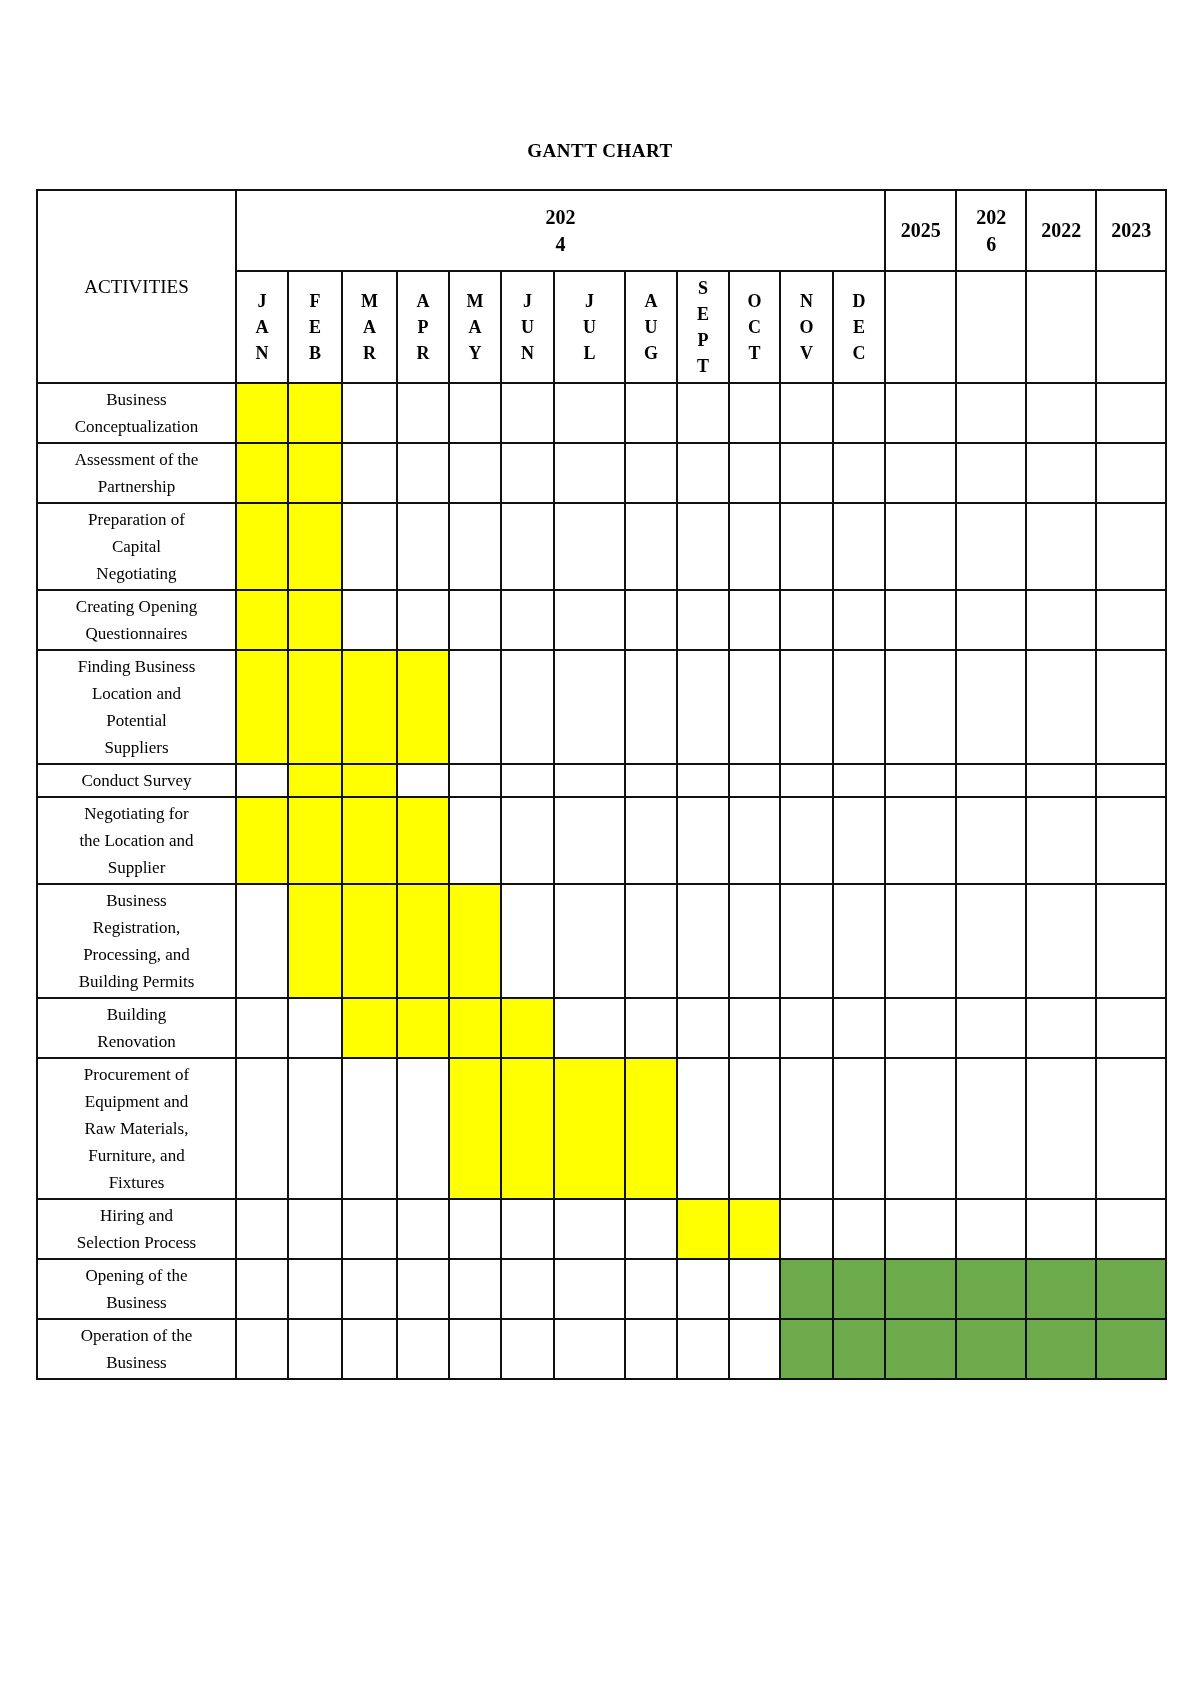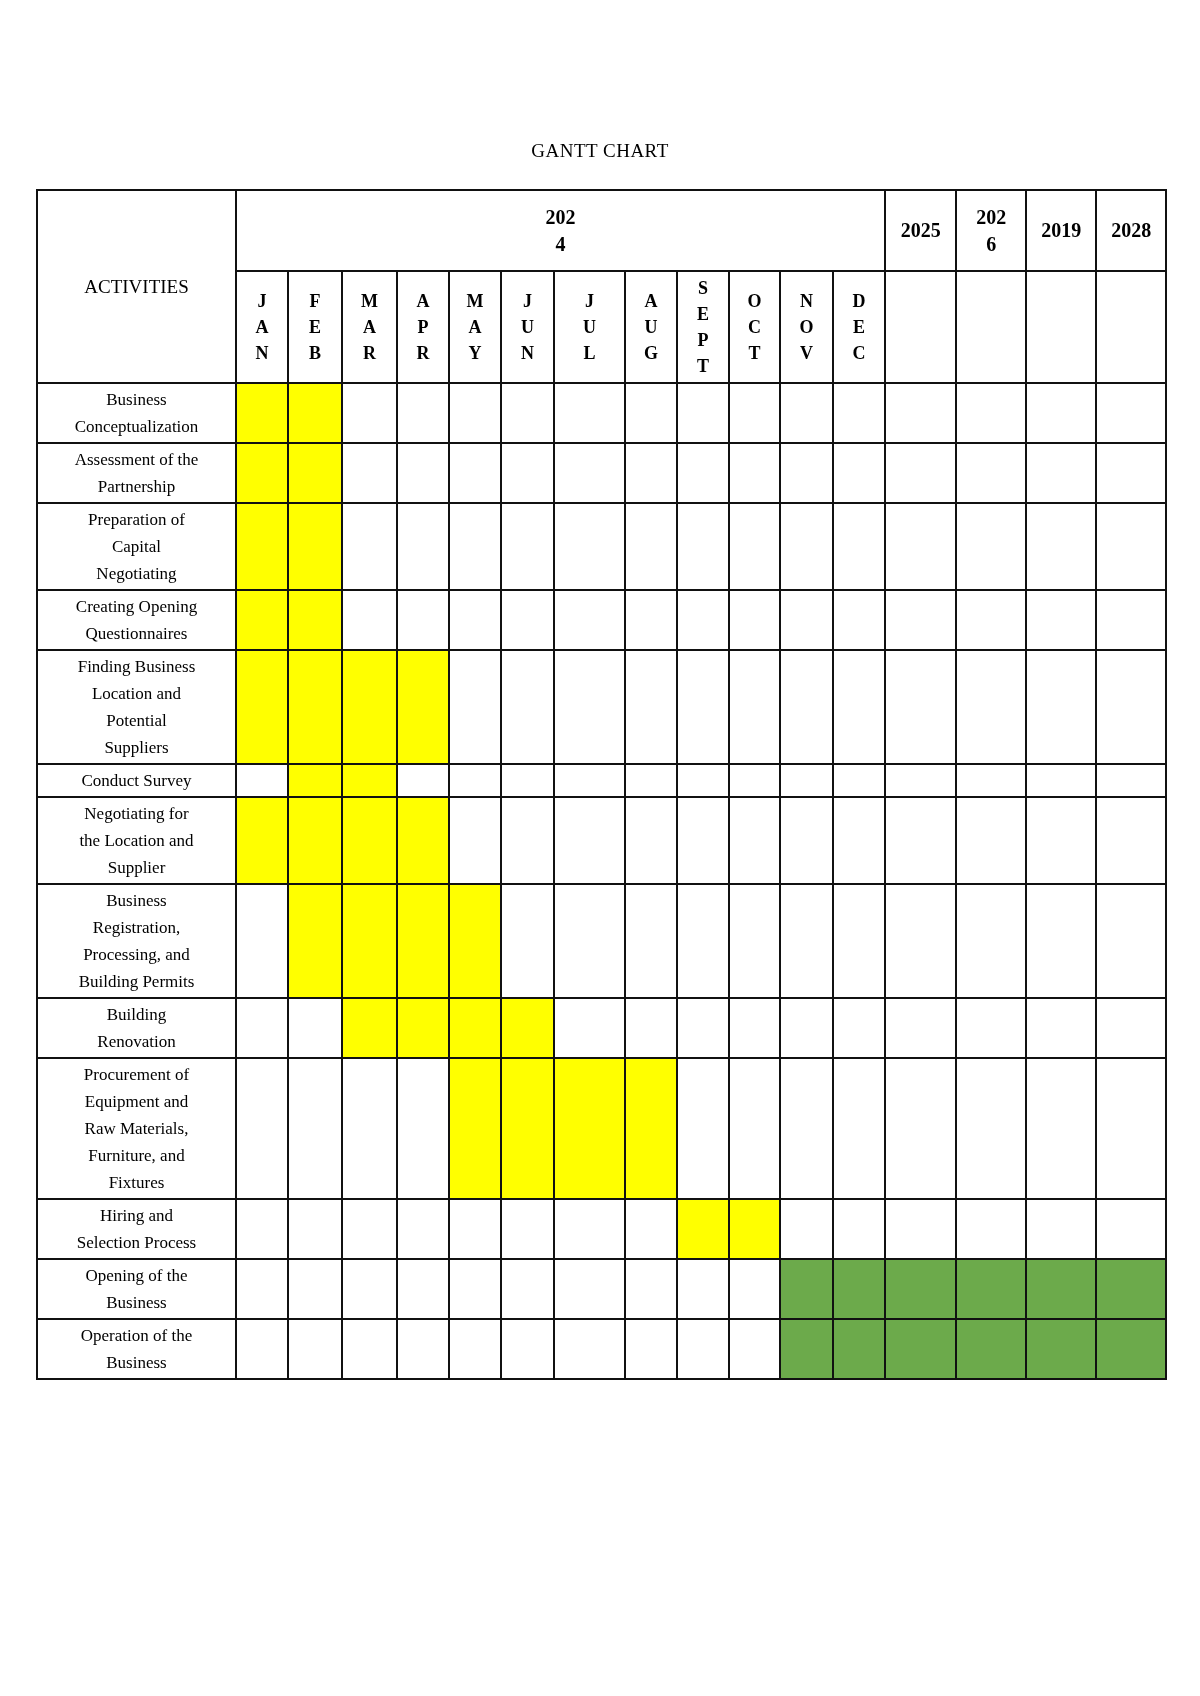--- a/index.html
+++ b/index.html
@@ -6,21 +6,21 @@
   body {
     width: 1200px; height: 1696px;
     background: #ffffff;
     font-family: "Liberation Serif", "DejaVu Serif", serif;
     color: #000;
   }
   .chart-title {
     padding-top: 137px;
     text-align: center;
     font-size: 19px;
-    font-weight: normal;
+    font-weight: bold;
     letter-spacing: 0.5px;
     line-height: 28px;
   }
   table.gantt {
     table-layout: fixed;
     border-collapse: collapse;
     width: 1129px;
     margin: 24px 0 0 36px;
   }
   .gantt th, .gantt td {
@@ -83,22 +83,22 @@
       <col style="width:70px">
   </colgroup>
   <thead>
     <tr class="years-row">
       <th class="act-header" rowspan="2">ACTIVITIES</th>
       <th colspan="12">202
 4</th>
       <th>2025</th>
       <th>202
 6</th>
-      <th>2019</th>
-      <th>2028</th>
+      <th>2022</th>
+      <th>2023</th>
     </tr>
     <tr id="months-row">
         <th class="month-th">J
 A
 N</th>
         <th class="month-th">F
 E
 B</th>
         <th class="month-th">M
 A

